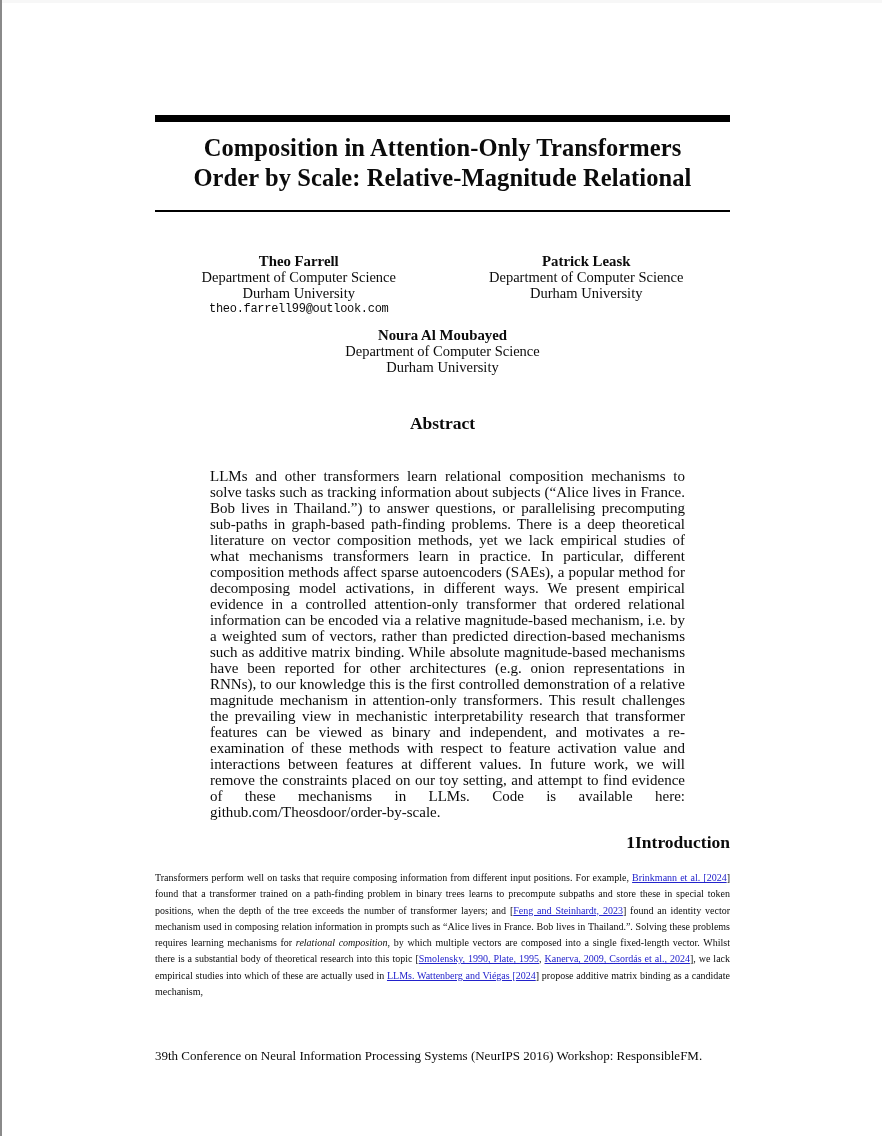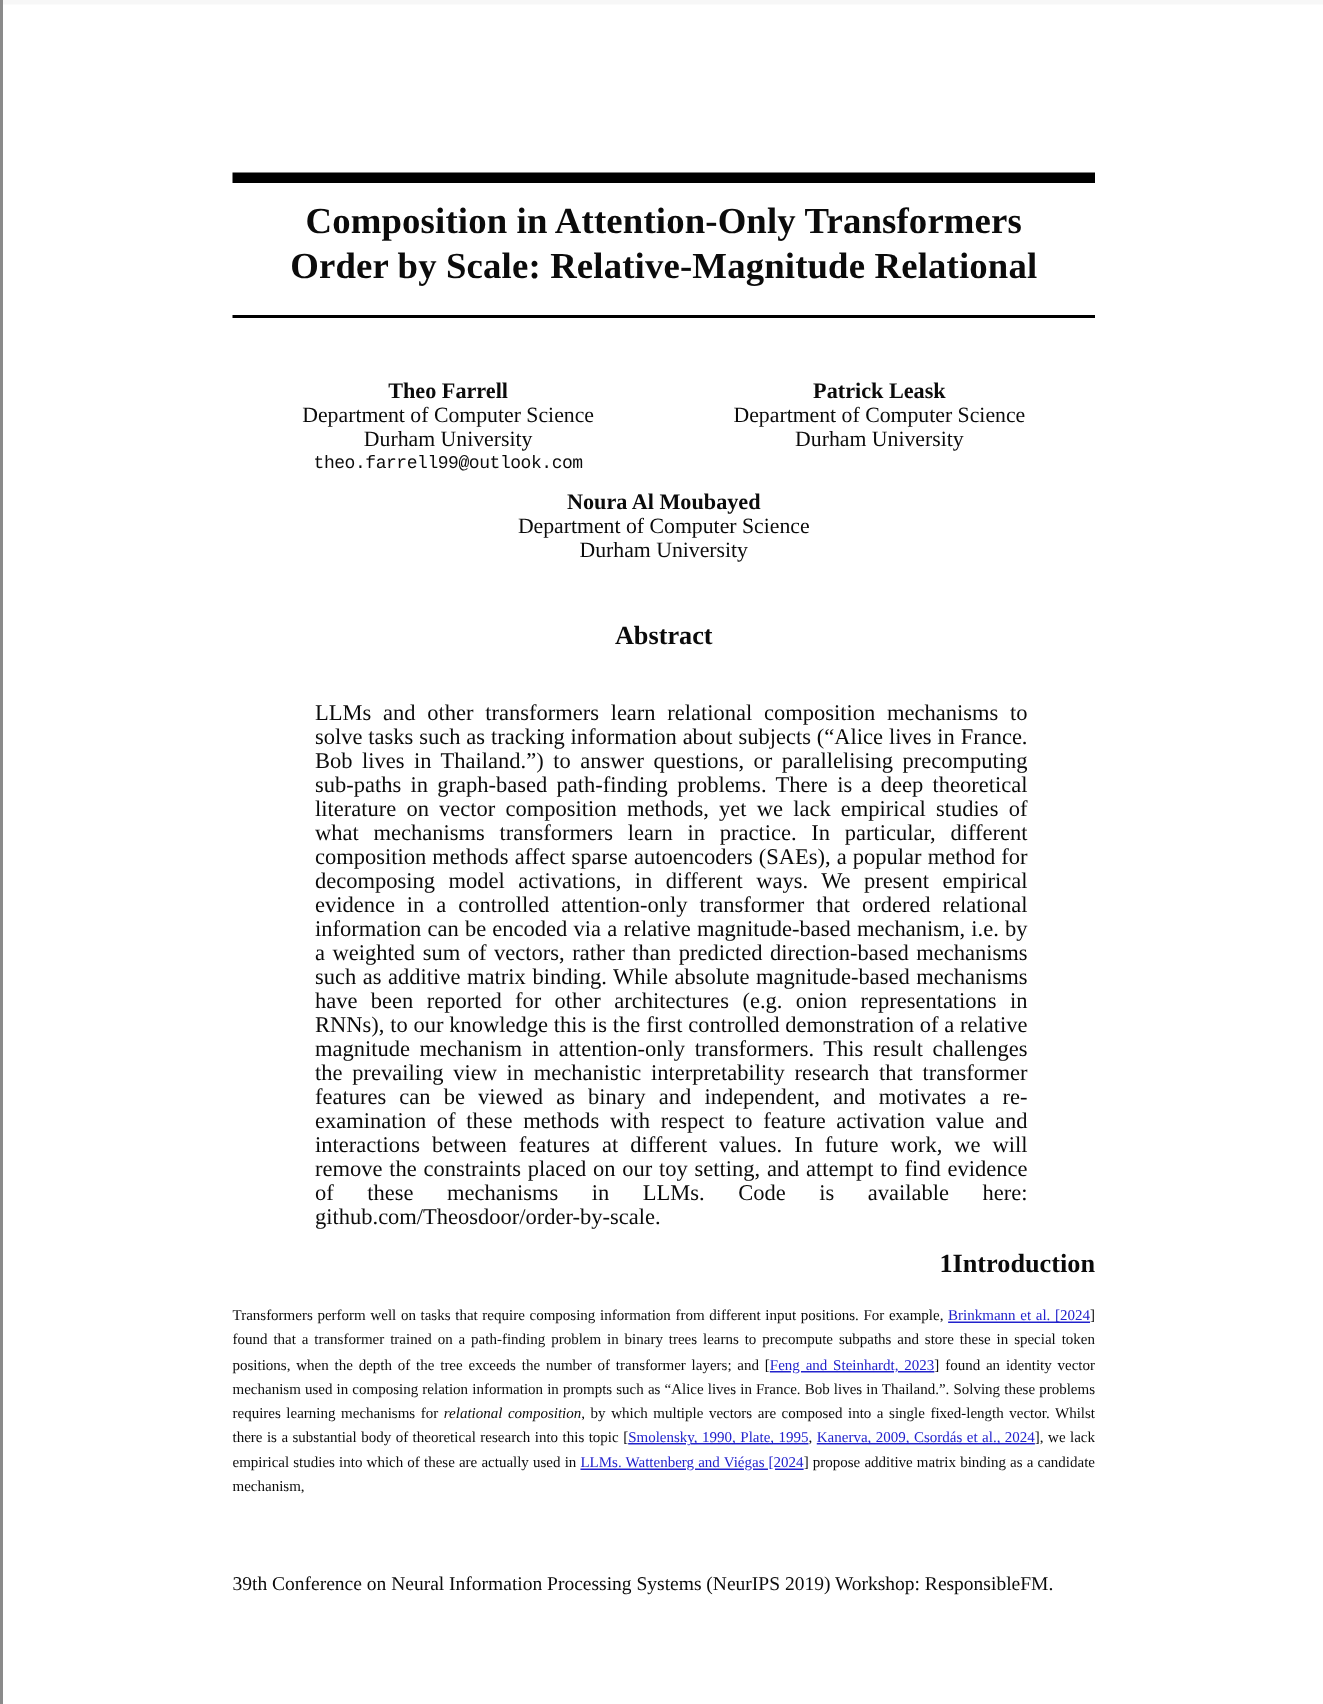--- a/index.html
+++ b/index.html
@@ -117,14 +117,14 @@
     <div class="abstract-body">LLMs and other transformers learn relational composition mechanisms to solve tasks such as tracking information about subjects (“Alice lives in France. Bob lives in Thailand.”) to answer questions, or parallelising precomputing sub-paths in graph-based path-finding problems. There is a deep theoretical literature on vector composition methods, yet we lack empirical studies of what mechanisms transformers learn in practice. In particular, different composition methods affect sparse autoencoders (SAEs), a popular method for decomposing model activations, in different ways. We present empirical evidence in a controlled attention-only transformer that ordered relational information can be encoded via a relative magnitude-based mechanism, i.e. by a weighted sum of vectors, rather than predicted direction-based mechanisms such as additive matrix binding. While absolute magnitude-based mechanisms have been reported for other architectures (e.g. onion representations in RNNs), to our knowledge this is the first controlled demonstration of a relative magnitude mechanism in attention-only transformers. This result challenges the prevailing view in mechanistic interpretability research that transformer features can be viewed as binary and independent, and motivates a re-examination of these methods with respect to feature activation value and interactions between features at different values. In future work, we will remove the constraints placed on our toy setting, and attempt to find evidence of these mechanisms in LLMs. Code is available here: github.com/Theosdoor/order-by-scale.</div>
 
     <div class="section-heading">
       <span class="num">1</span><span>Introduction</span>
     </div>
 
     <div class="body-para"><span>Transformers perform well on tasks that require composing information from different input positions. For example, </span><span class="link">Brinkmann et al. [2024</span><span>] found that a transformer trained on a path-finding problem in binary trees learns to precompute subpaths and store these in special token positions, when the depth of the tree exceeds the number of transformer layers; and [</span><span class="link">Feng and Steinhardt, 2023</span><span>] found an identity vector mechanism used in composing relation information in prompts such as “Alice lives in France. Bob lives in Thailand.”. Solving these problems requires learning mechanisms for </span><span class="it">relational composition</span><span>, by which multiple vectors are composed into a single fixed-length vector. Whilst there is a substantial body of theoretical research into this topic [</span><span class="link">Smolensky, 1990, Plate, 1995</span><span>, </span><span class="link">Kanerva, 2009, Csordás et al., 2024</span><span>], we lack empirical studies into which of these are actually used in </span><span class="link">LLMs. Wattenberg and Viégas [2024</span><span>] propose additive matrix binding as a candidate mechanism,</span></div>
 
   </div>
 
-  <div class="footer">39th Conference on Neural Information Processing Systems (NeurIPS 2019) Workshop: ResponsibleFM.</div>
+  <div class="footer">39th Conference on Neural Information Processing Systems (NeurIPS 2016) Workshop: ResponsibleFM.</div>
 </div>
 
 </body></html>

